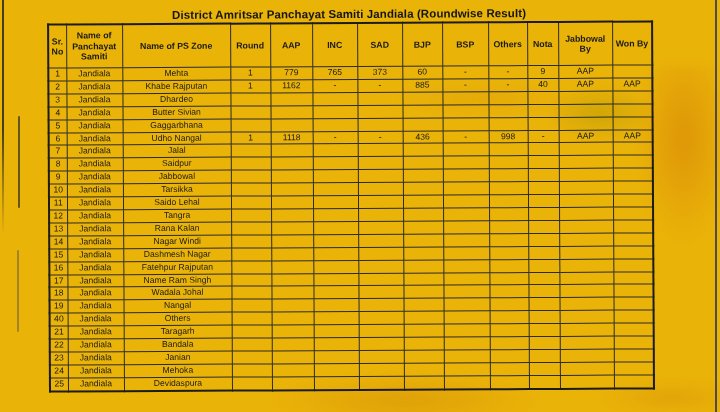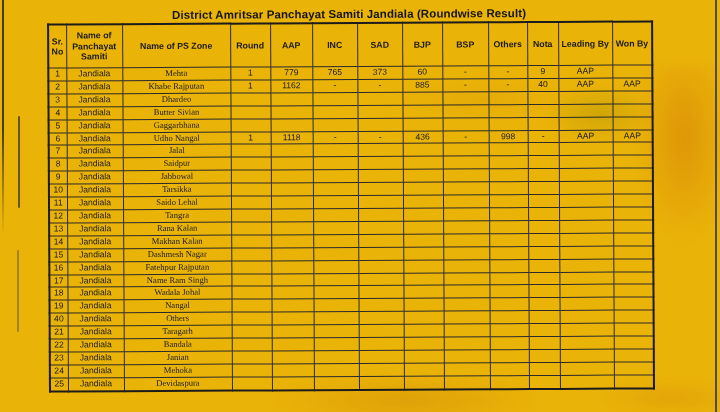--- a/index.html
+++ b/index.html
@@ -40,21 +40,21 @@
   table.results{border:2px solid #1c1c1c;}
   table.results thead th{
     font-size:8.8px;font-weight:bold;
     white-space:pre-line;line-height:1.18;
     height:42px;
   }
   table.results tbody td{
     font-size:8.6px;
     height:11.9px;line-height:11.9px;
   }
-  td.zone-cell{font-size:8.6px;font-family:Liberation Serif, serif;}
+  td.zone-cell{font-size:8.6px;}
   
   .artifact{position:absolute;pointer-events:none;}
   .left-edge-line{
     left:2px;top:0;width:2px;height:235px;
     background:linear-gradient(to bottom, rgba(40,40,40,.85) 55%, rgba(40,40,40,0));
   }
   .left-streak-1{
     left:18px;top:116px;width:2px;height:92px;
     background:rgba(45,45,45,.7);border-radius:2px;filter:blur(.5px);
   }
@@ -125,21 +125,21 @@
 Samiti</th>
             <th>Name of PS Zone</th>
             <th>Round</th>
             <th>AAP</th>
             <th>INC</th>
             <th>SAD</th>
             <th>BJP</th>
             <th>BSP</th>
             <th>Others</th>
             <th>Nota</th>
-            <th>Leading By</th>
+            <th>Jabbowal By</th>
             <th>Won By</th>
           </tr>
       </thead>
       <tbody id="table-body">
           <tr>
             <td>1</td>
             <td>Jandiala</td>
             <td class="zone-cell">Mehta</td>
             <td>1</td>
             <td>779</td>
@@ -328,21 +328,21 @@
             <td></td>
             <td></td>
             <td></td>
             <td></td>
             <td></td>
             <td></td>
           </tr>
           <tr>
             <td>14</td>
             <td>Jandiala</td>
-            <td class="zone-cell">Makhan Kalan</td>
+            <td class="zone-cell">Nagar Windi</td>
             <td></td>
             <td></td>
             <td></td>
             <td></td>
             <td></td>
             <td></td>
             <td></td>
             <td></td>
             <td></td>
             <td></td>

